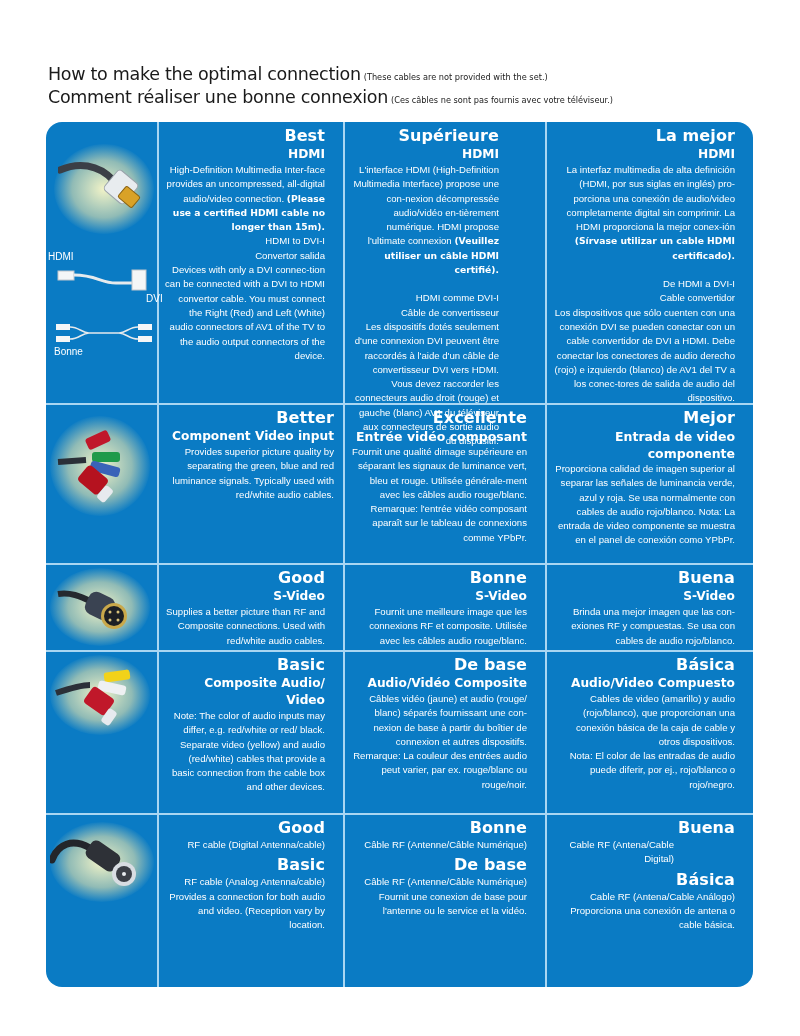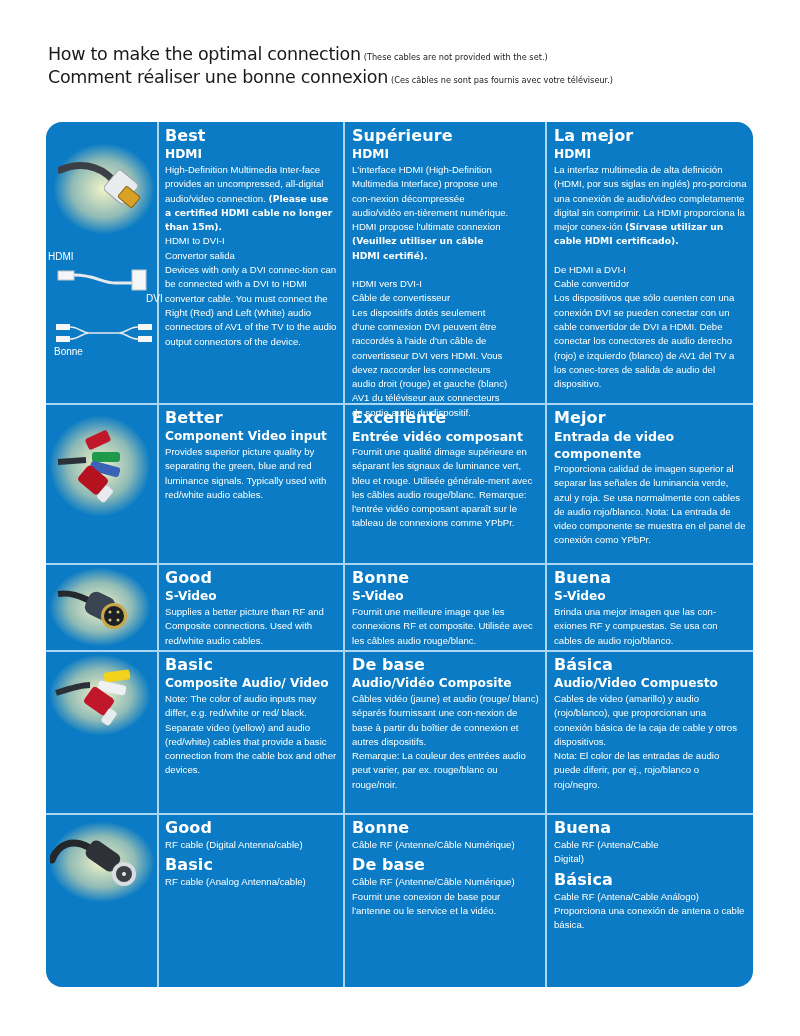--- a/index.html
+++ b/index.html
@@ -1,32 +1,32 @@
 <!DOCTYPE html>
 <html><head>
 <meta charset="utf-8">
 <style>
   html, body { margin: 0; padding: 0; background: #ffffff; }
   body { width: 800px; height: 1036px; position: relative; overflow: hidden;
          font-family: "DejaVu Sans", sans-serif; color: #1a1a1a; }
 
-  .titles { position: absolute; left: 48px; top: 44px; }
+  .titles { position: absolute; left: 48px; top: 64px; }
   .title-line { white-space: nowrap; line-height: 20px; }
   .title-main { font-family: "DejaVu Sans", sans-serif; font-size: 17.5px; letter-spacing: -0.3px; }
   .title-note { font-size: 8.2px; margin-left: 3px; }
 
   .panel { position: absolute; left: 46px; top: 122px; width: 707px; height: 865px;
            background: #0a7bc4; border-radius: 16px 16px 16px 16px; overflow: hidden; }
 
   .grid { position: absolute; left: 0; top: 0; width: 707px; height: 865px; }
   .vline { position: absolute; top: 0; bottom: 0; width: 1.5px; background: #a9d6f2; }
   .hline { position: absolute; left: 0; right: 0; height: 1.5px; background: #a9d6f2; }
 
-  .cell { position: absolute; color: #ffffff; padding: 4px 6px 0 7px; box-sizing: border-box;
-          font-family: "Liberation Sans", sans-serif; font-size: 9.6px; line-height: 14.3px; }
+  .cell { position: absolute; color: #ffffff; padding: 4px 18px 0 7px; box-sizing: border-box;
+          font-family: "Liberation Sans", sans-serif; font-size: 9.6px; line-height: 14.3px; text-align: right; }
   .cell .h1 { font-family: "DejaVu Sans", sans-serif; font-weight: bold; font-size: 16px; line-height: 20px; letter-spacing: 0.1px; }
   .cell .h2 { font-family: "DejaVu Sans", sans-serif; font-weight: bold; font-size: 12.2px; line-height: 17px; }
   .cell .h2n { font-family: "DejaVu Sans", sans-serif; font-weight: bold; font-size: 12.5px; line-height: 17px; }
   .cell .b { font-weight: bold; font-family: "DejaVu Sans", sans-serif; font-size: 9.2px; }
   .cell .gap { height: 14px; }
   .cell p { margin: 0; }
 
   .imgcell { position: absolute; left: 0; width: 111px; }
   .lbl { position: absolute; color: #ffffff; font-family: "Liberation Sans", sans-serif; font-size: 10px; }
 
@@ -134,21 +134,21 @@
     <p><span>High-Definition Multimedia Inter-face provides an uncompressed, all-digital audio/video connection.</span> <span class="b">(Please use a certified HDMI cable no longer than 15m).</span></p>
     <p>HDMI to DVI-I</p>
     <p>Convertor salida</p>
     <p>Devices with only a DVI connec-tion can be connected with a DVI to HDMI convertor cable. You must connect the Right (Red) and Left (White) audio connectors of AV1 of the TV to the audio output connectors of the device.</p>
   </div>
   <div class="cell" style="left:299px;top:0;width:172px;height:281px">
     <div class="h1">Supérieure</div>
     <div class="h2">HDMI</div>
     <p><span>L'interface HDMI (High-Definition Multimedia Interface) propose une con-nexion décompressée audio/vidéo en-tièrement numérique.  HDMI propose l'ultimate connexion</span> <span class="b">(Veuillez utiliser un câble HDMI certifié).</span></p>
     <div class="gap"></div>
-    <p>HDMI vers DVI-I</p>
+    <p>HDMI comme DVI-I</p>
     <p>Câble de convertisseur</p>
     <p>Les dispositifs dotés seulement d'une connexion DVI peuvent être raccordés à l'aide d'un câble de convertisseur DVI vers HDMI. Vous devez raccorder les connecteurs audio droit (rouge) et gauche (blanc) AV1 du téléviseur aux connecteurs de sortie audio du dispositif.</p>
   </div>
   <div class="cell" style="left:501px;top:0;width:206px;height:211px">
     <div class="h1">La mejor</div>
     <div class="h2">HDMI</div>
     <p><span>La interfaz multimedia de alta definición (HDMI, por sus siglas en inglés) pro-porciona una conexión de audio/video completamente digital sin comprimir. La HDMI proporciona la mejor conex-ión</span> <span class="b">(Sírvase utilizar un cable HDMI certificado).</span></p>
     <div class="gap"></div>
     <p>De HDMI a DVI-I</p>
     <p>Cable convertidor</p>
@@ -204,20 +204,21 @@
     <div class="h2"> Audio/Video Compuesto</div>
     <p>Cables de video (amarillo) y audio (rojo/blanco),  que proporcionan una conexión básica de la caja de cable y otros dispositivos.</p>
     <p>Nota: El color de las entradas de audio puede diferir, por ej., rojo/blanco o rojo/negro.</p>
   </div>
 
   <div class="cell" style="left:112px;top:692px;width:185px;height:173px">
     <div class="h1">Good</div>
     <p>RF cable (Digital Antenna/cable)</p>
     <div class="h1" style="margin-top:3px">Basic</div>
     <p>RF cable (Analog Antenna/cable)</p>
+    <p>Provides a connection for both audio and video. (Reception vary by location.</p>
   </div>
   <div class="cell" style="left:299px;top:692px;width:200px;height:173px">
     <div class="h1">Bonne</div>
     <p>Câble RF (Antenne/Câble Numérique)</p>
     <div class="h1" style="margin-top:3px">De base</div>
     <p>Câble RF (Antenne/Câble Numérique)</p>
     <p>Fournit une conexion de base pour l'antenne ou le service et la vidéo.</p>
   </div>
   <div class="cell" style="left:501px;top:692px;width:206px;height:173px">
     <div class="h1">Buena</div>

